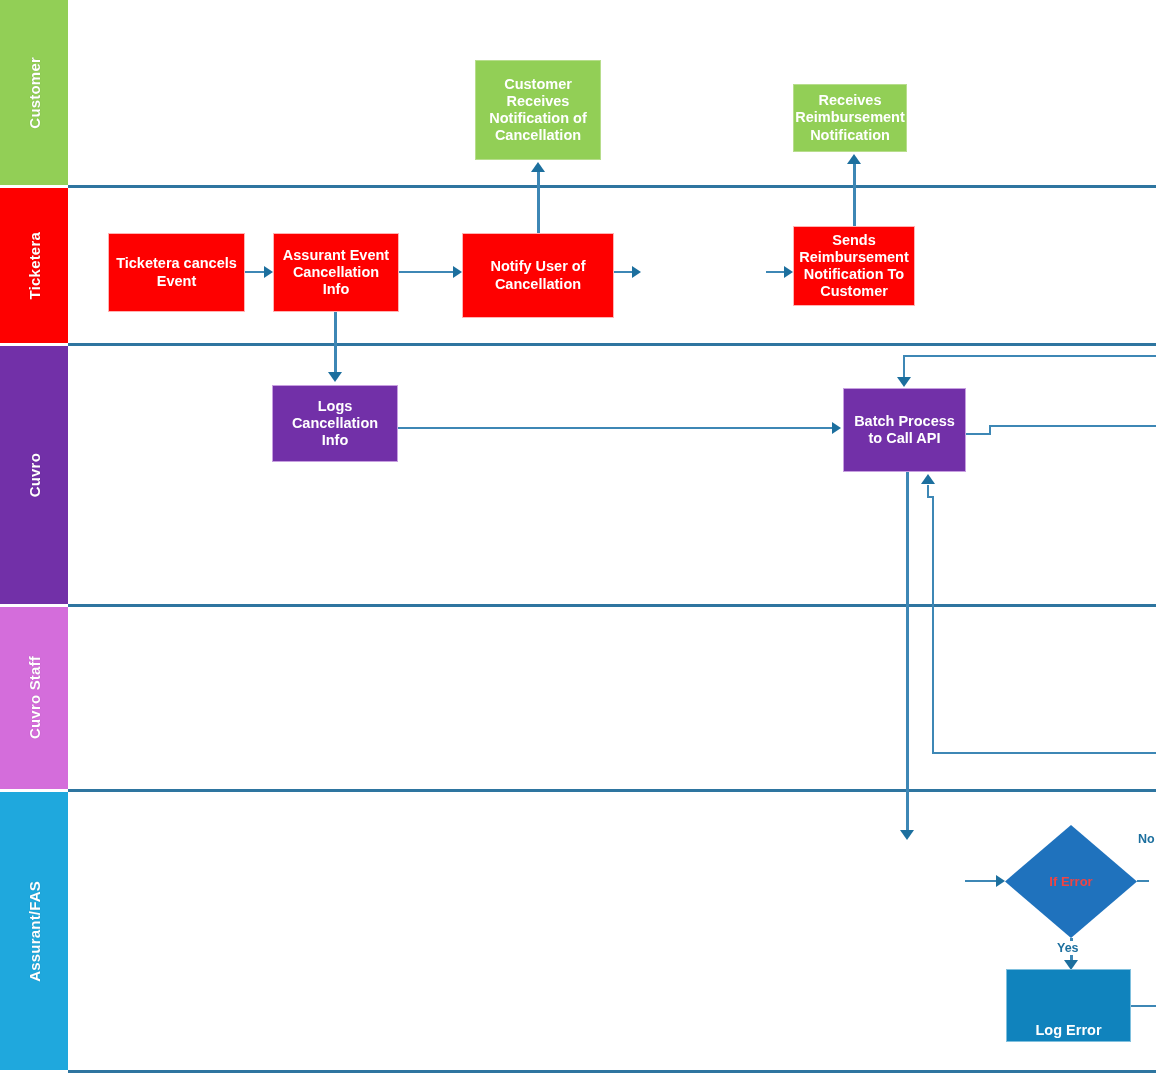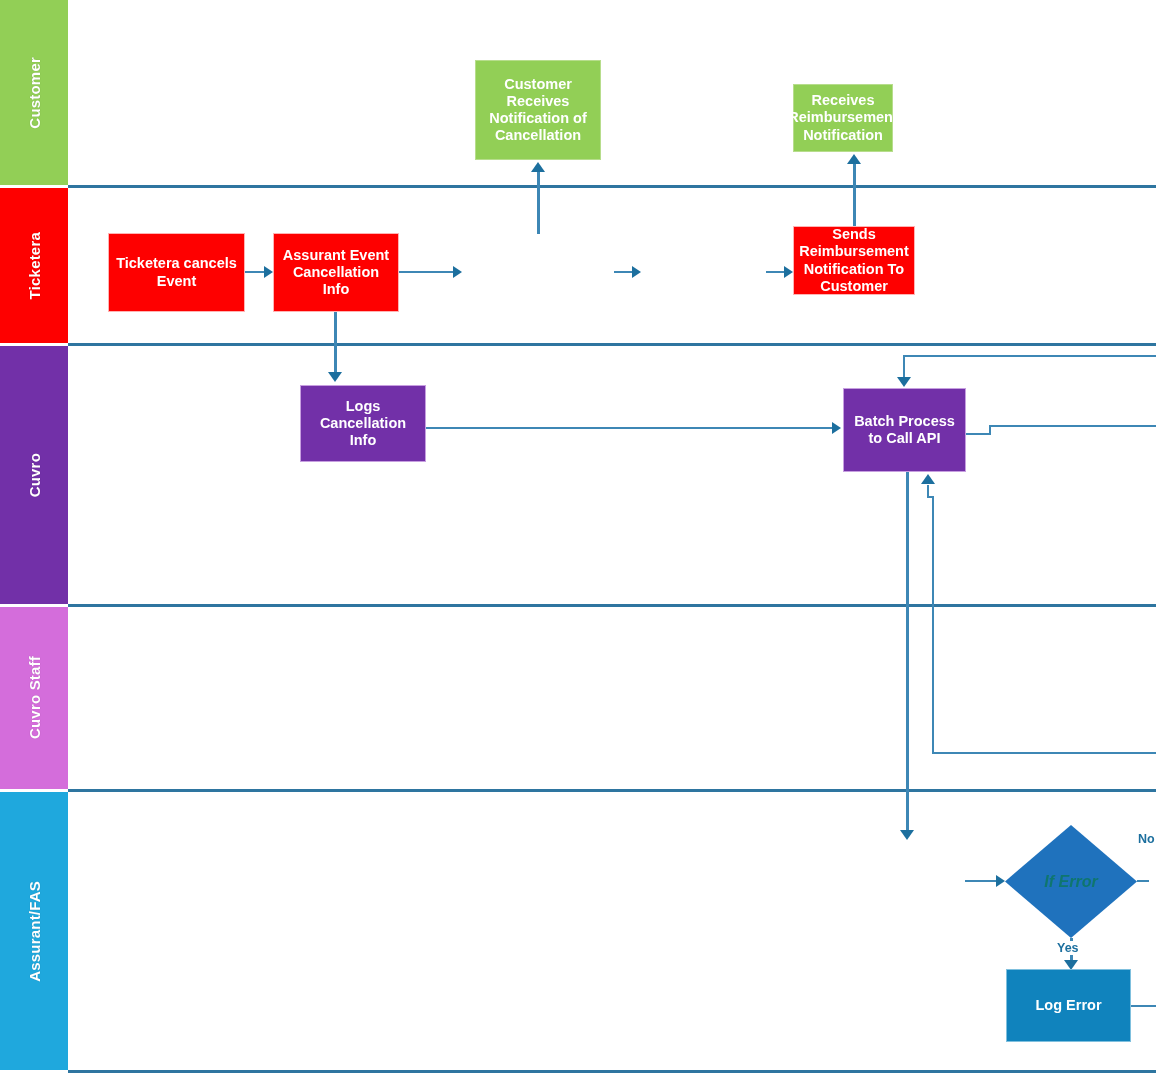--- a/index.html
+++ b/index.html
@@ -22,21 +22,21 @@
   .node.red{background:#fe0000;border:1px solid #ffb3b3;}
   .node.purple{background:#7230a8;border:1px solid #c79fe0;}
   .node.blue{background:#1083bd;border:1px solid #7fc0de;}
   .node .txt{display:block;}
 
   
   .diamond{position:absolute;}
   .diamond .dshape{position:absolute;inset:0;background:#1f72bd;
     clip-path:polygon(50% 0,100% 50%,50% 100%,0 50%);}
   .diamond .dlabel{position:absolute;inset:0;display:flex;align-items:center;
-    justify-content:center;color:#0f766e;font-weight:bold;font-size:16px;font-style:italic;}
+    justify-content:center;color:#ef4444;font-weight:bold;font-size:13px;}
 
   
   .conn{position:absolute;background:#3d87b5;}
   .h{height:2px;}
   .v{width:2px;}
   .arrow{position:absolute;width:0;height:0;}
   .arrow.r{border-top:6px solid transparent;border-bottom:6px solid transparent;border-left:9px solid #1c6f9e;}
   .arrow.d{border-left:7px solid transparent;border-right:7px solid transparent;border-top:10px solid #1c6f9e;}
   .arrow.u{border-left:7px solid transparent;border-right:7px solid transparent;border-bottom:10px solid #1c6f9e;}
 
@@ -119,44 +119,47 @@
   <div class="edge-label" style="left:1056px;top:941px;">Yes</div>
 
   <div class="conn h" style="left:1137px;top:880px;width:12px;"></div>
   <div class="edge-label" style="left:1137px;top:832px;background:transparent;">No</div>
 
   <div class="conn h" style="left:1131px;top:1005px;width:25px;"></div>
 
   <div class="node green" style="left:475px;top:60px;width:126px;height:100px;">
     <span class="txt">Customer Receives Notification of Cancellation</span>
   </div>
-  <div class="node green" style="left:793px;top:84px;width:100px;height:68px;text-align:center;">
+  <div class="node green" style="left:793px;top:84px;width:114px;height:68px;text-align:center;">
     <span class="txt">Receives Reimbursement Notification</span>
   </div>
 
   <div class="node red" style="left:108px;top:233px;width:137px;height:79px;">
     <span class="txt">Ticketera cancels Event</span>
   </div>
   <div class="node red" style="left:273px;top:233px;width:126px;height:79px;">
     <span class="txt">Assurant Event Cancellation  Info</span>
   </div>
-  <div class="node red" style="left:793px;top:226px;width:122px;height:69px;">
+  <div class="node red" style="left:462px;top:233px;width:152px;height:85px;">
+    <span class="txt">Notify User of Cancellation</span>
+  </div>
+  <div class="node red" style="left:793px;top:226px;width:122px;height:80px;">
     <span class="txt">Sends Reimbursement Notification To Customer</span>
   </div>
 
-  <div class="node purple" style="left:272px;top:385px;width:126px;height:77px;margin-left:28px;">
+  <div class="node purple" style="left:272px;top:385px;width:126px;height:77px;">
     <span class="txt">Logs Cancellation Info</span>
   </div>
   <div class="node purple" style="left:843px;top:388px;width:123px;height:84px;">
     <span class="txt">Batch Process to Call API</span>
   </div>
 
 
   <div class="diamond" style="left:1005px;top:825px;width:132px;height:113px;">
     <div class="dshape"></div>
     <div class="dlabel">If Error</div>
   </div>
 
-  <div class="node blue" style="left:1006px;top:969px;width:125px;height:73px;">
+  <div class="node blue" style="left:1006px;top:969px;width:125px;height:73px;align-items:flex-end;">
     <span class="txt">Log Error</span>
   </div>
 
 </div>
 
 </body></html>

